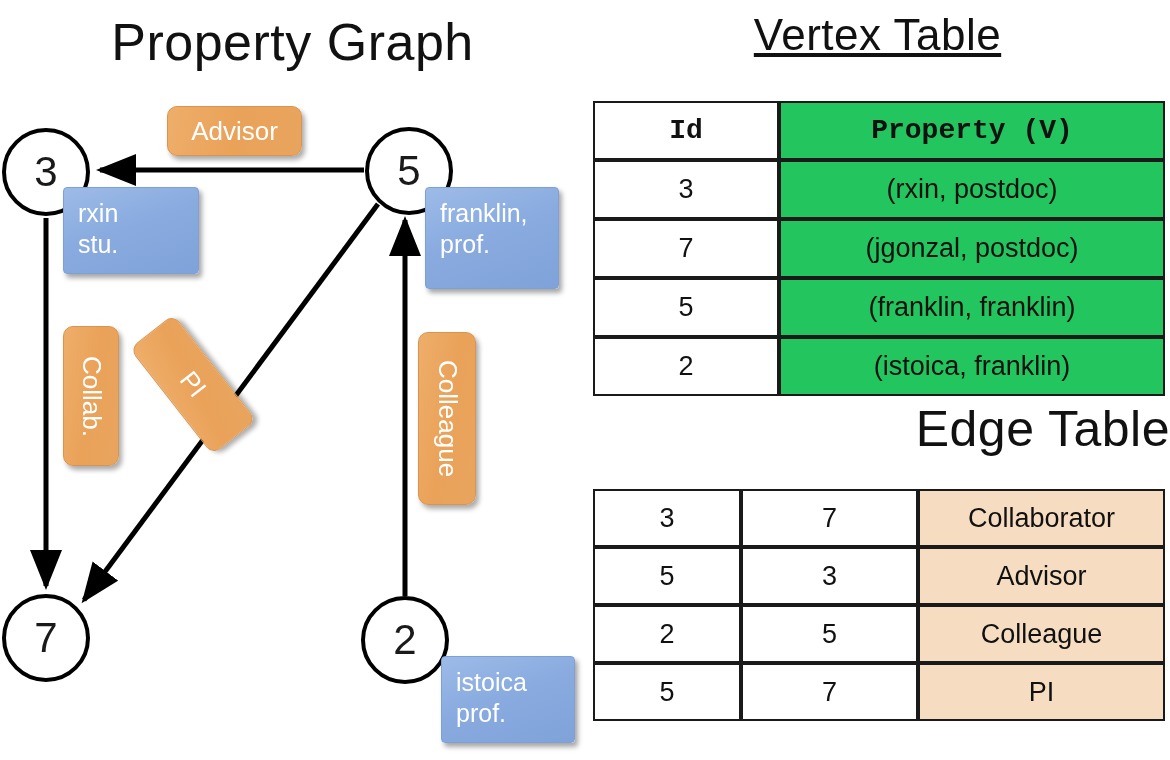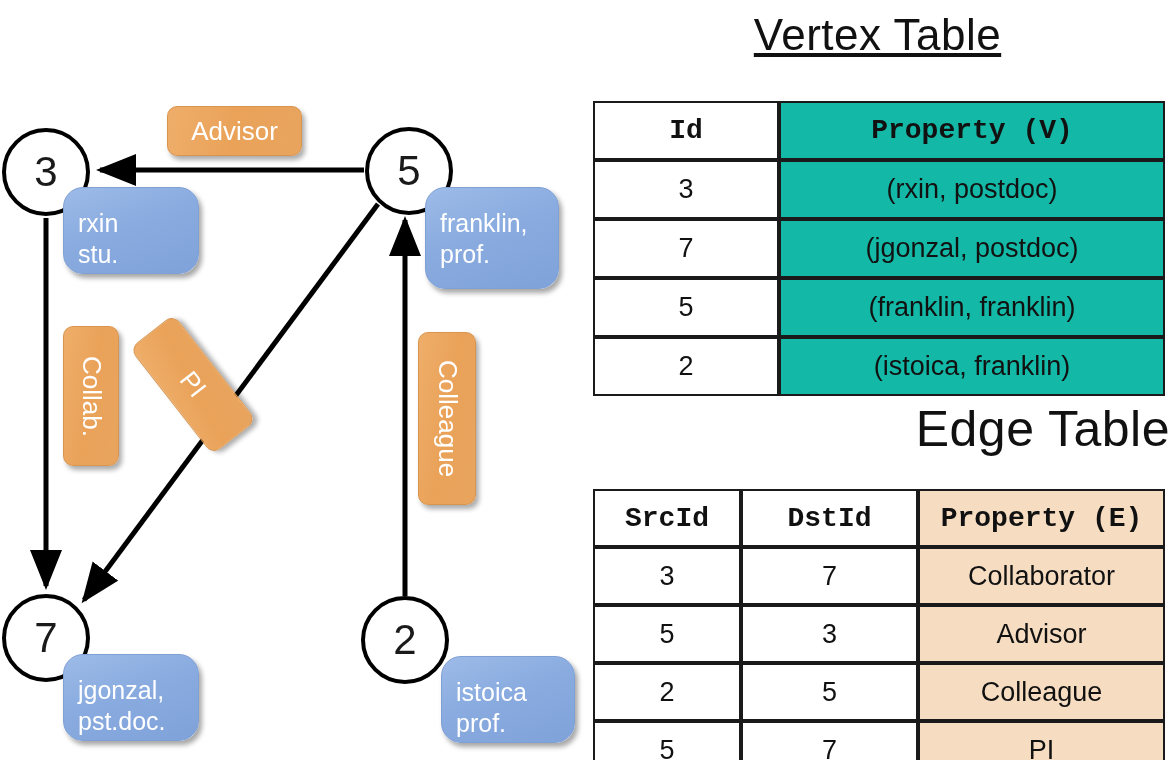--- a/index.html
+++ b/index.html
@@ -26,26 +26,26 @@
   .vnode{
     position:absolute;border-radius:50%;
     border:4px solid #000;background:#fff;
     display:flex;align-items:center;justify-content:center;
     font-size:42px;font-weight:300;color:#1a1a1a;
     box-sizing:border-box;z-index:3;
   }
 
   .prop-box{
     position:absolute;box-sizing:border-box;
-    border-radius:20px;
+    border-radius:4px;
     background:linear-gradient(160deg,#9dbbe8 0%,#89abdf 45%,#7fa2da 100%);
     border:1px solid #7fa0d4;
     box-shadow:3px 4px 5px rgba(0,0,0,.35);
     color:#fff;font-size:25px;line-height:1.25;
-    padding:20px 14px;z-index:5;
+    padding:10px 14px;z-index:5;
   }
 
   .edge-label{
     position:absolute;box-sizing:border-box;
     border-radius:10px;
     background:linear-gradient(100deg,#eeae6a 0%,#eaa259 50%,#e8a45e 100%);
     border:1px solid #dd9murky;
     border:1px solid #d9954f;
     box-shadow:3px 4px 5px rgba(0,0,0,.33);
     color:#fff;font-size:26px;
@@ -59,34 +59,35 @@
     position:absolute;border-collapse:separate;border-spacing:0;
     table-layout:fixed;
   }
   table.dt td{
     border:2px solid #1a1a1a;
     text-align:center;vertical-align:middle;
     font-size:27px;font-weight:300;color:#111;
     padding:0;
   }
   table.dt td.hd{font-weight:bold;font-size:28px;font-family:Liberation Mono, monospace;}
-  td.vblue{background:#14b8a6;}
+  td.vblue{background:#22c55e;}
   td.eorange{background:#f6ddc2;}
   td.sep{border-left-width:4px;}
 
   #vertex-table{left:593px;top:101px;width:572px;}
   #vertex-table td{height:55px;}
   #edge-table{left:593px;top:489px;width:572px;}
   #edge-table td{height:54px;}
 </style>
 </head>
 <body>
 
 <div class="panel" id="graph-canvas">
 
+  <div class="title" id="graph-title">Property Graph</div>
 
   <svg id="graph-svg" viewBox="0 0 585 760" xmlns="http://www.w3.org/2000/svg">
     <defs>
       <marker id="ah" markerWidth="9" markerHeight="9" refX="7.2" refY="3.2" orient="auto" markerUnits="strokeWidth">
         <path d="M0,0 L8,3.2 L0,6.4 z" fill="#000"></path>
       </marker>
     </defs>
 
     <g>
       <line x1="364" y1="170" x2="100" y2="170" stroke="#000" stroke-width="5" marker-end="url(#ah)"></line>
@@ -118,24 +119,20 @@
     <span>2</span>
   </div>
 
   <div class="prop-box" style="left:63px;top:187px;width:136px;height:87px;">
     <div>rxin</div>
     <div>stu.</div>
   </div>
   <div class="prop-box" style="left:425px;top:187px;width:134px;height:102px;">
     <div>franklin,</div>
     <div>prof.</div>
-  </div>
-  <div class="prop-box" style="left:63px;top:654px;width:136px;height:87px;">
-    <div>jgonzal,</div>
-    <div>pst.doc.</div>
   </div>
   <div class="prop-box" style="left:425px;top:656px;width:134px;height:87px;margin-left:16px;">
     <div>istoica</div>
     <div>prof.</div>
   </div>
 
   <div class="edge-label" style="left:167px;top:106px;width:135px;height:50px;">
     <span>Advisor</span>
   </div>
 
@@ -186,25 +183,20 @@
 <div class="title" id="edge-title">Edge Table</div>
 
 <table class="dt" id="edge-table">
   <colgroup>
       <col style="width:148px">
       <col style="width:177px">
       <col style="width:247px">
     </colgroup>
   <tbody>
     <tr>
-      <td class="hd">SrcId</td>
-      <td class="hd">DstId</td>
-      <td class="hd eorange sep">Property (E)</td>
-    </tr>
-    <tr>
       <td>3</td>
       <td>7</td>
       <td class="eorange sep">Collaborator</td>
     </tr>
     <tr>
       <td>5</td>
       <td>3</td>
       <td class="eorange sep">Advisor</td>
     </tr>
     <tr>

